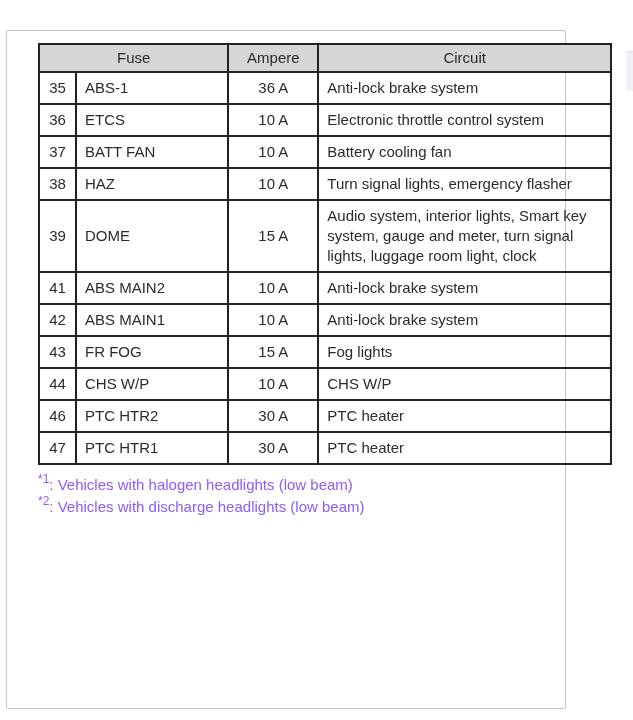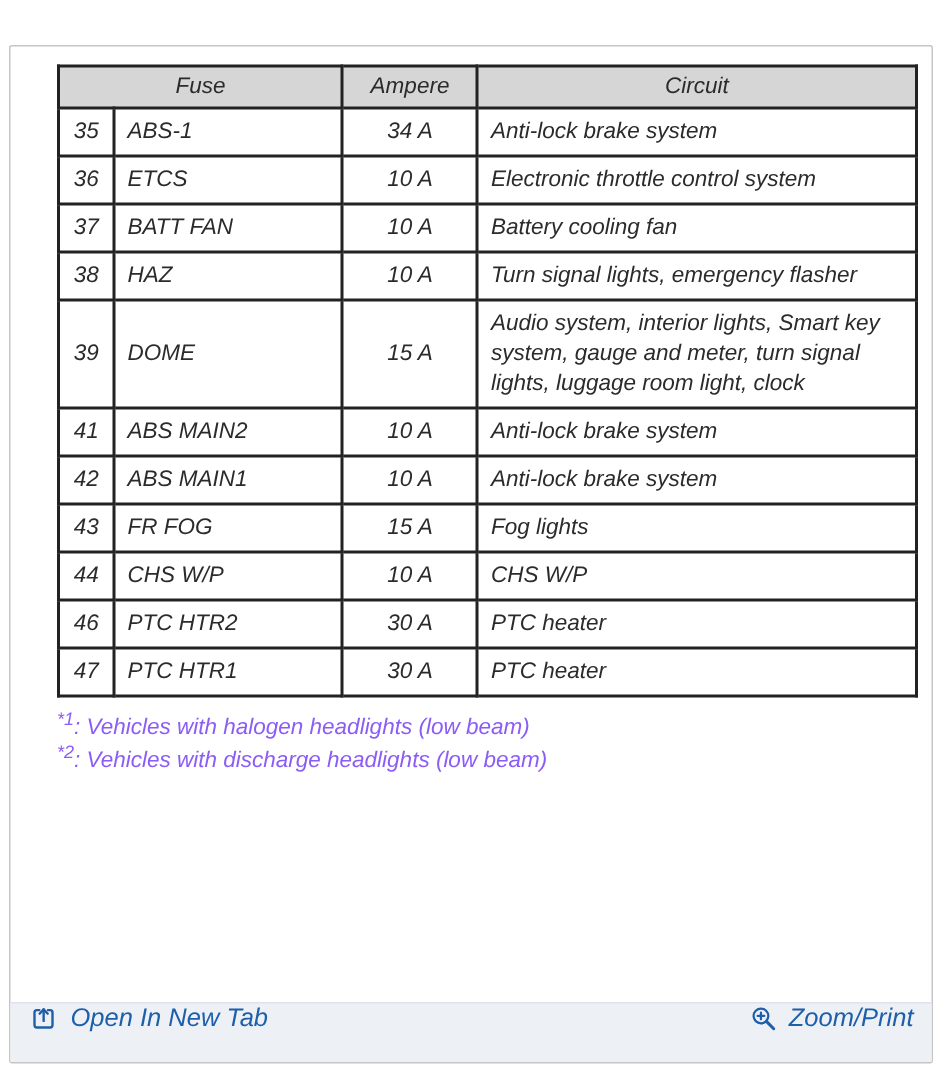--- a/index.html
+++ b/index.html
@@ -6,27 +6,26 @@
   html, body {
     width: 633px; height: 720px;
     background: #ffffff;
     overflow: hidden;
     font-family: "Liberation Sans", sans-serif;
     color: #2b2b2b;
   }
   .panel {
     position: absolute;
     left: 6px; top: 30px;
-    width: 616px; height: 679px;
+    width: 560px; height: 679px;
     border: 1px solid #c6c6c6;
     border-radius: 2px;
     background: #ffffff;
     display: flex;
-    flex-direction: column;
-    font-style: italic;
+    flex-direction: row;
   }
   .content {
     flex: 1;
     padding: 12px 14px 0 31px;
   }
   table.fuse-table {
     border-collapse: collapse;
     width: 574px;
     font-size: 15px;
     line-height: 20px;
@@ -110,21 +109,21 @@
         <tr>
           <th colspan="2">Fuse</th>
           <th>Ampere</th>
           <th>Circuit</th>
         </tr>
       </thead>
       <tbody>
         <tr>
           <td class="col-num">35</td>
           <td class="col-name">ABS-1</td>
-          <td class="col-amp">34 A</td>
+          <td class="col-amp">36 A</td>
           <td class="col-circuit">Anti-lock brake system</td>
         </tr>
         <tr>
           <td class="col-num">36</td>
           <td class="col-name">ETCS</td>
           <td class="col-amp">10 A</td>
           <td class="col-circuit">Electronic throttle control system</td>
         </tr>
         <tr>
           <td class="col-num">37</td>

